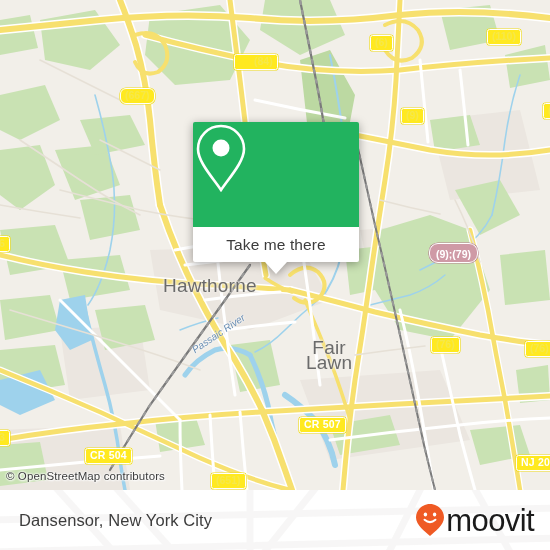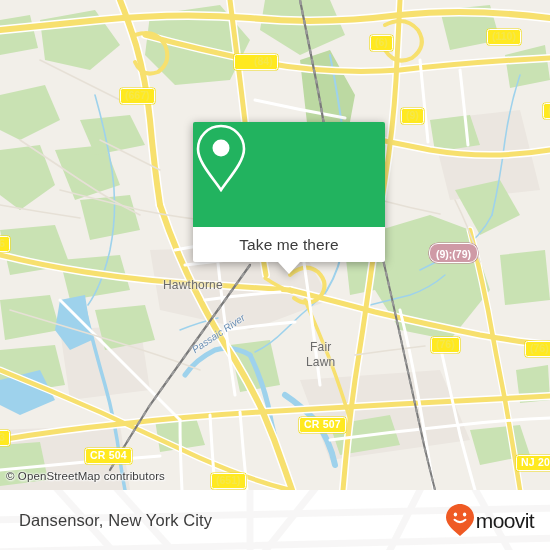--- a/index.html
+++ b/index.html
@@ -11,39 +11,39 @@
   
   #map { position:absolute; left:0; top:0; width:550px; height:490px;
          background:#f2efe9; overflow:hidden; }
   #map svg { position:absolute; left:0; top:0; }
 
   .attrib { position:absolute; left:6px; top:470px; font-size:11.5px;
             color:#3b3b3b; letter-spacing:.1px;
             text-shadow:0 0 2px #fff,0 0 2px #fff,0 0 3px #fff,1px 1px 2px #fff; }
 
   
-  .plabel { position:absolute; font-size:12px; color:#6b6b6b;
+  .plabel { position:absolute; font-size:19px; color:#6b6b6b;
             letter-spacing:.2px; white-space:pre; line-height:15px;
             text-shadow:0 0 3px #f2efe9,0 0 3px #f2efe9,0 0 2px #f2efe9; }
   .rlabel { position:absolute; font-size:10px; color:#6a8fb5; font-style:italic;
             white-space:nowrap; text-shadow:0 0 3px #fff,0 0 2px #fff; }
 
   
   .shield { position:absolute; background:#ffe920; border:1.4px solid #ffffff;
             border-radius:2.5px; color:#fff; font-size:10.5px; font-weight:bold;
             padding:1px 4px 2px; line-height:11px; white-space:nowrap;
             box-shadow:0 0 0 .6px #f0dc18; }
   .shield.num { color:#f6e84a; }
   .shield.cr  { color:#ffffff; letter-spacing:.2px; }
   .shield.rose { background:#cf9aa6; border-color:#fff; color:#fff;
                  border-radius:9px; box-shadow:0 0 0 .6px #b4808d;
                  padding:5px 6px 2px; }
 
   
-  #card { position:absolute; left:193px; top:122px; width:192px; height:140px;
+  #card { position:absolute; left:193px; top:122px; width:166px; height:140px;
           filter:drop-shadow(0 2px 5px rgba(0,0,0,.35)); }
   #card-green { width:100%; height:105px; background:#22b35f;
                 border-radius:2px 2px 0 0; display:flex;
                 align-items:center; justify-content:center; }
   #card-foot { position:relative; width:100%; height:35px; background:#fff;
                border-radius:0 0 2px 2px; display:flex;
                align-items:center; justify-content:center; }
   #card-foot .txt { font-size:15.5px; color:#3c3c3c; letter-spacing:.1px; }
   #card-tail { position:absolute; left:50%; top:35px; margin-left:-11px;
                width:0; height:0; border-left:11px solid transparent;
@@ -51,21 +51,21 @@
 
   
   #footer { position:absolute; left:0; top:490px; width:550px; height:60px;
             background:#fff; overflow:hidden; }
   #footer-wm { position:absolute; left:0; top:0; width:550px; height:60px;
                opacity:.5; }
   #foot-title { position:absolute; left:19px; top:50%; transform:translateY(-50%);
                 font-size:16.5px; color:#3d3d3d; letter-spacing:.1px; }
   #brand { position:absolute; right:16px; top:50%; transform:translateY(-50%);
            display:flex; align-items:center; gap:1px; }
-  #brand .word { font-size:21px; color:#1b1b1b; letter-spacing:-.6px;
+  #brand .word { font-size:31px; color:#1b1b1b; letter-spacing:-.6px;
                  line-height:31px; font-weight:500; }
 </style>
 </head>
 <body>
 
 <div id="app">
 
   <div id="map">
 
     <svg width="550" height="490" viewBox="0 0 550 490">
@@ -221,21 +221,21 @@
         <path class="raild" stroke-width="2" d="M355 135 Q365 180 375 225 Q388 280 400 335 Q412 390 424 445 Q430 470 435 490"></path>
       </g>
     </svg>
 
     <div class="plabel" style="left:163px; top:278px;">Hawthorne</div>
     <div class="plabel" style="left:306px; top:340px; text-align:center;">Fair
 Lawn</div>
     <div class="rlabel" style="left:190px; top:346px; transform:rotate(-34deg); transform-origin:0 0;">Passaic River</div>
 
     <div class="shield num" style="left:234px; top:54px;padding-left:19px;">(84)</div>
-    <div class="shield num" style="left:120px; top:88px;">(667)</div>
+    <div class="shield num" style="left:120px; top:88px;border-radius:6px;">(667)</div>
     <div class="shield num" style="left:370px; top:35px;">(6)</div>
     <div class="shield num" style="left:487px; top:29px;">(110)</div>
     <div class="shield num" style="left:401px; top:108px;">(9)</div>
     <div class="shield rose" style="left:429px; top:243px;">(9);(79)</div>
     <div class="shield num" style="left:431px; top:337px;">(76)</div>
     <div class="shield num" style="left:525px; top:341px;">(76)</div>
     <div class="shield cr" style="left:299px; top:417px;">CR 507</div>
     <div class="shield cr" style="left:85px; top:448px;">CR 504</div>
     <div class="shield num" style="left:211px; top:473px;">(651)</div>
     <div class="shield cr" style="left:516px; top:455px;">NJ 208</div>

